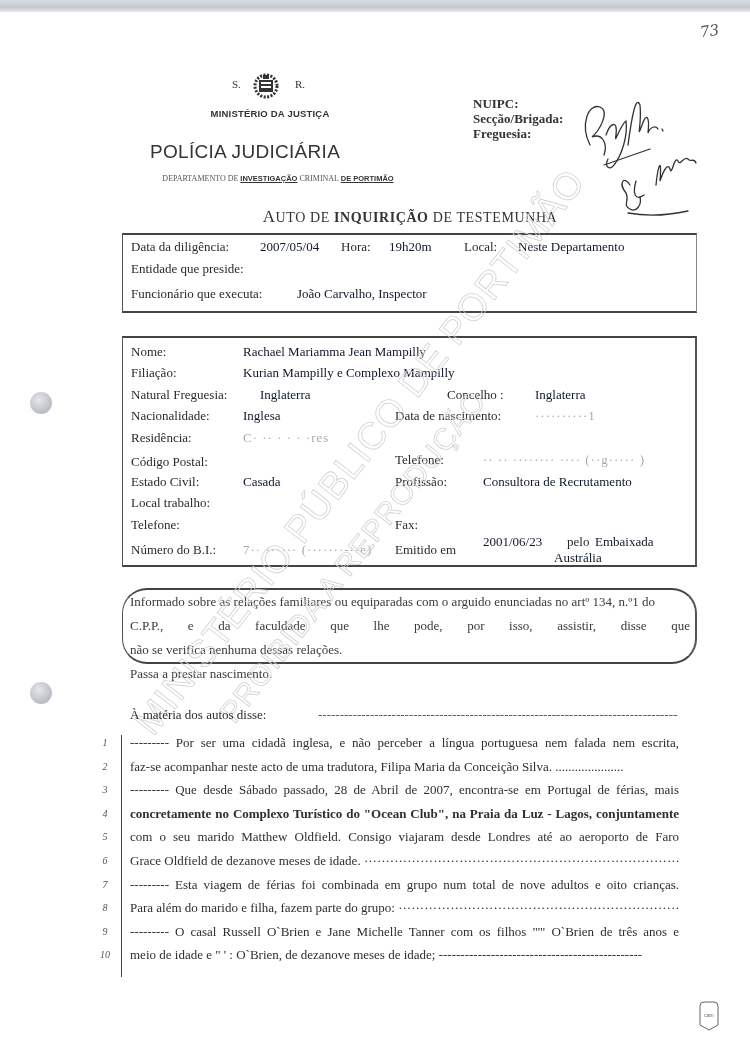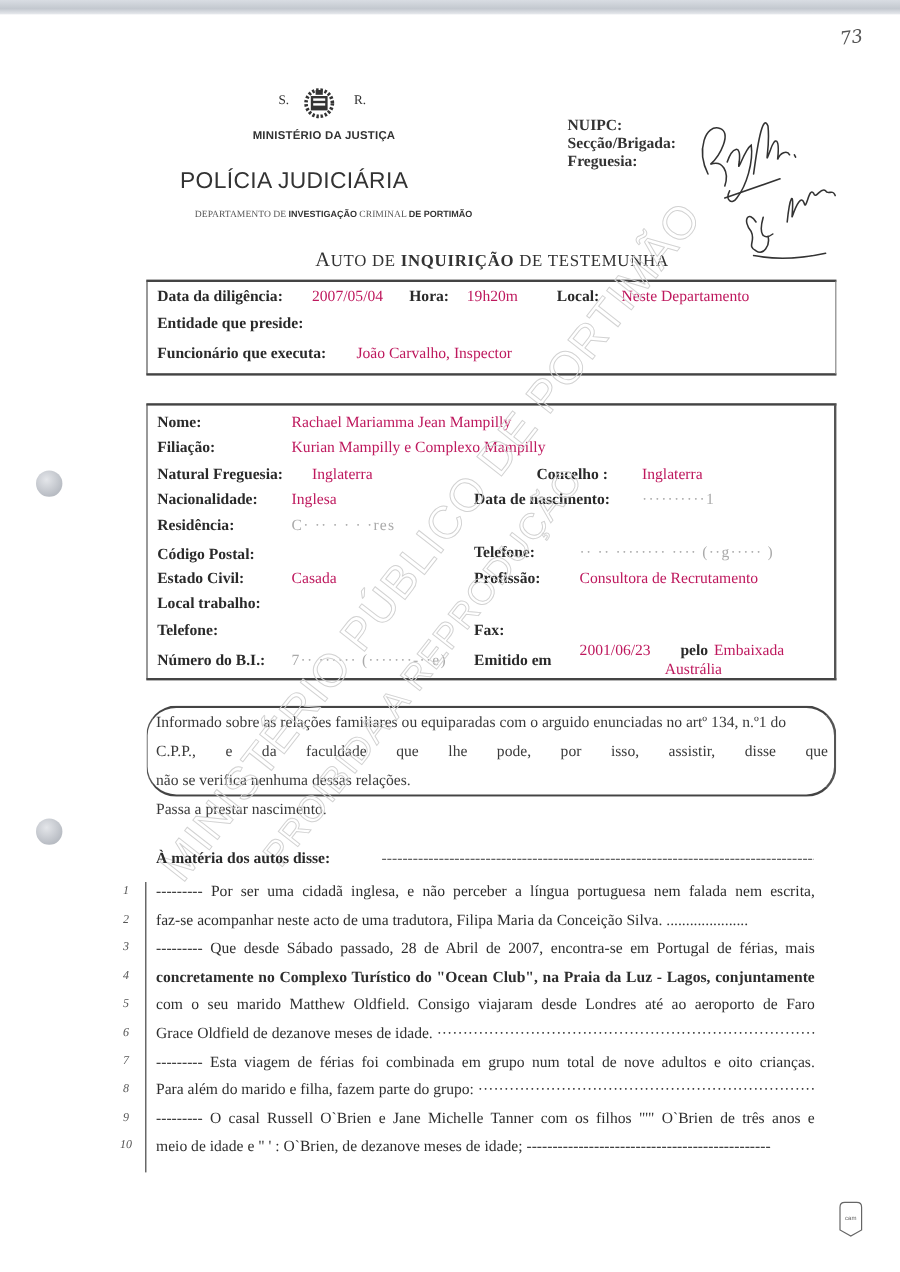--- a/index.html
+++ b/index.html
@@ -12,29 +12,29 @@
           background:radial-gradient(circle at 40% 35%, #e4e6ea, #b9bdc4 70%, #a9adb4); }
   .crest-row { position:absolute; top:72px; left:228px; width:80px; height:28px; font-size:11px; color:#333; }
   .crest-row .s { position:absolute; left:4px; top:6px; }
   .crest-row .r { position:absolute; left:67px; top:6px; }
   .crest { position:absolute; left:20px; top:0; width:36px; height:28px; }
   .ministerio { position:absolute; top:108px; left:180px; width:180px; text-align:center;
                 font-family:"Liberation Sans", sans-serif; font-size:9.5px; font-weight:bold; letter-spacing:0.2px; color:#333; }
   .policia { position:absolute; top:141px; left:150px; width:250px; 
              font-family:"Liberation Sans", sans-serif; font-size:19px; color:#333; letter-spacing:0.3px; }
   .departamento { position:absolute; top:174px; left:118px; width:320px; text-align:center; font-size:8px; color:#555; }
-  .departamento b { font-family:"Liberation Sans", sans-serif; font-weight:bold; color:#333; font-size:7.5px; }
+  .departamento b { font-family:"Liberation Sans", sans-serif; font-weight:bold; color:#333; font-size:7.5px;text-decoration:underline; }
   .nuipc { position:absolute; left:473px; top:96px; font-weight:bold; font-size:13px; line-height:15px; color:#333; }
   .signature { position:absolute; left:570px; top:85px; width:130px; height:135px; }
   .doc-title { position:absolute; top:207px; left:130px; width:560px; text-align:center; font-size:14px; letter-spacing:0.6px; color:#333; }
   .doc-title .cap { font-size:17px; }
   .box { position:absolute; border:1px solid #555; box-sizing:border-box; }
   .box.top { border-top:2px solid #444; border-bottom:2px solid #444; }
-  .lbl { position:absolute; font-weight:bold; font-size:13px; color:#2a2a2a; white-space:nowrap; }
-  .val { position:absolute; font-size:13px; color:#be185d; white-space:nowrap; }
+  .lbl { position:absolute; font-weight:normal; font-size:13px; color:#2a2a2a; white-space:nowrap; }
+  .val { position:absolute; font-size:13px; color:#0f172a; white-space:nowrap; }
   .redacted { color:#aaa; letter-spacing:1px; }
   .para { position:absolute; font-size:13px; color:#3a3a3a; line-height:24px; }
   .just { text-align:justify; text-align-last:justify; }
   .line { position:absolute; left:130px; width:549px; font-size:13px; color:#2e2e2e; white-space:nowrap; overflow:hidden; }
   .line.j { text-align:justify; text-align-last:justify; white-space:normal; height:18px; }
   .lnum { position:absolute; left:98px; width:14px; text-align:center; font-style:italic; font-size:10px; color:#555; }
   .vrule { position:absolute; left:121px; top:735px; width:1px; height:242px; background:#444; }
   .watermark { position:absolute; left:130px; top:300px; width:520px; height:420px; pointer-events:none; }
   .watermark span { position:absolute; font-family:"Liberation Sans", sans-serif; font-size:38px; color:transparent;
                     -webkit-text-stroke:0.8px #d2d2d2; white-space:nowrap; transform-origin:left bottom; transform:rotate(-52deg); letter-spacing:1px; }

